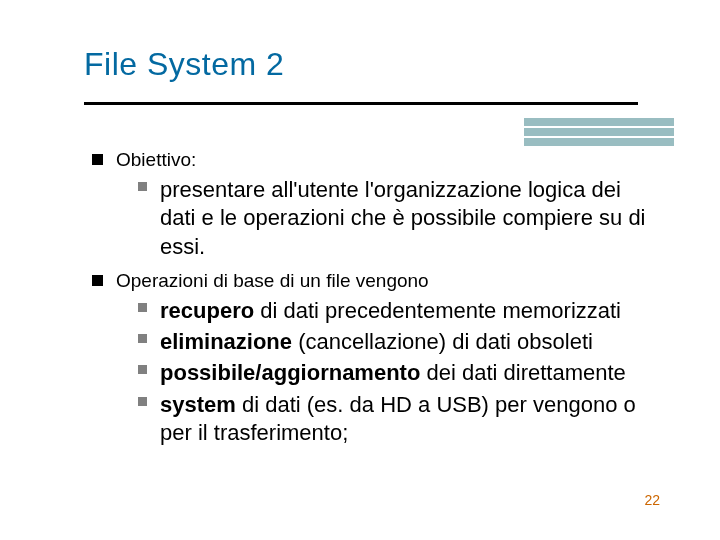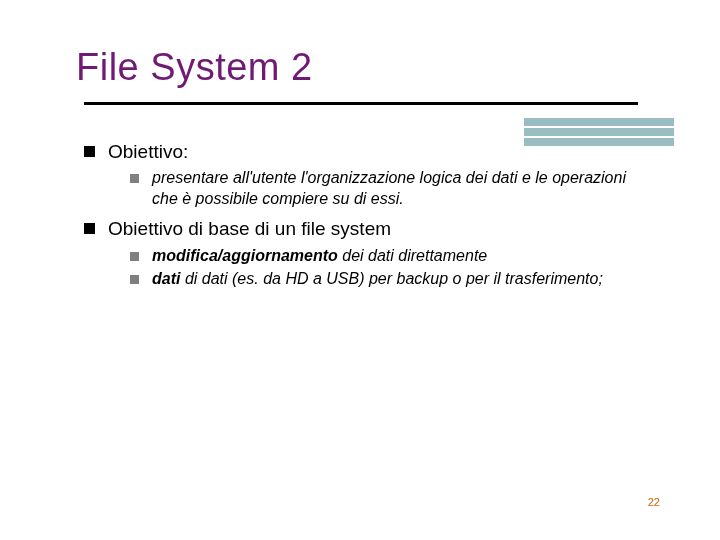--- a/index.html
+++ b/index.html
@@ -13,24 +13,24 @@
     overflow: hidden;
   }
   .slide {
     position: relative;
     width: 720px;
     height: 540px;
     box-sizing: border-box;
   }
   .title {
     position: absolute;
-    left: 76px;
+    left: 84px;
     top: 46px;
-    font-size: 38px;
-    color: #701a75;
+    font-size: 32px;
+    color: #0369a1;
     font-weight: normal;
     letter-spacing: 0.5px;
   }
   .title-rule {
     position: absolute;
     left: 84px;
     top: 102px;
     width: 554px;
     height: 3px;
     background: #000;
@@ -49,63 +49,62 @@
   .content {
     position: absolute;
     left: 84px;
     top: 140px;
     width: 570px;
     font-size: 19px;
     line-height: 1.28;
   }
   ul.level1 {
     list-style: none;
-    margin: 0;
+    margin: 8px;
     padding: 0;
   }
   ul.level1 > li {
     position: relative;
     padding-left: 24px;
     margin-bottom: 8px;
   }
   ul.level1 > li::before {
     content: "";
     position: absolute;
     left: 0;
     top: 6px;
     width: 11px;
     height: 11px;
     background: #000;
   }
   ul.level2 {
     list-style: none;
     margin: 4px 0 8px 0;
     padding: 0 0 0 22px;
-    font-size: 16px;
-    font-style: italic;
+    font-size: 22px;
   }
   ul.level2 > li {
     position: relative;
     padding-left: 22px;
     margin-bottom: 3px;
   }
   ul.level2 > li::before {
     content: "";
     position: absolute;
     left: 0;
     top: 6px;
     width: 9px;
     height: 9px;
     background: #808080;
   }
   .page-num {
     position: absolute;
     right: 60px;
     bottom: 32px;
-    font-size: 11px;
+    font-size: 14px;
     color: #cc6600;
     font-family: Arial, sans-serif;
   }
 </style>
 </head>
 <body>
 
 <div class="slide">
 
   <div class="title">File System  2</div>
@@ -121,27 +120,33 @@
     <ul class="level1">
       <li>
         <span>Obiettivo:</span>
         <ul class="level2">
           <li>
             <span>presentare all'utente l'organizzazione logica dei dati e le operazioni che è possibile compiere su di essi.</span>
           </li>
         </ul>
       </li>
       <li>
-        <span>Obiettivo di base di un file system</span>
+        <span>Operazioni di base di un file vengono</span>
         <ul class="level2">
           <li>
-            <b>modifica/aggiornamento</b><span> dei dati direttamente</span>
+            <b>recupero</b><span> di dati precedentemente memorizzati</span>
           </li>
           <li>
-            <b>dati</b><span> di dati (es. da HD a USB) per backup o per il trasferimento;</span>
+            <b>eliminazione</b><span> (cancellazione) di dati obsoleti</span>
+          </li>
+          <li>
+            <b>possibile/aggiornamento</b><span> dei dati direttamente</span>
+          </li>
+          <li>
+            <b>system</b><span> di dati (es. da HD a USB) per vengono o per il trasferimento;</span>
           </li>
         </ul>
       </li>
     </ul>
   </div>
 
   <div class="page-num">22</div>
 </div>
 
 </body></html>

